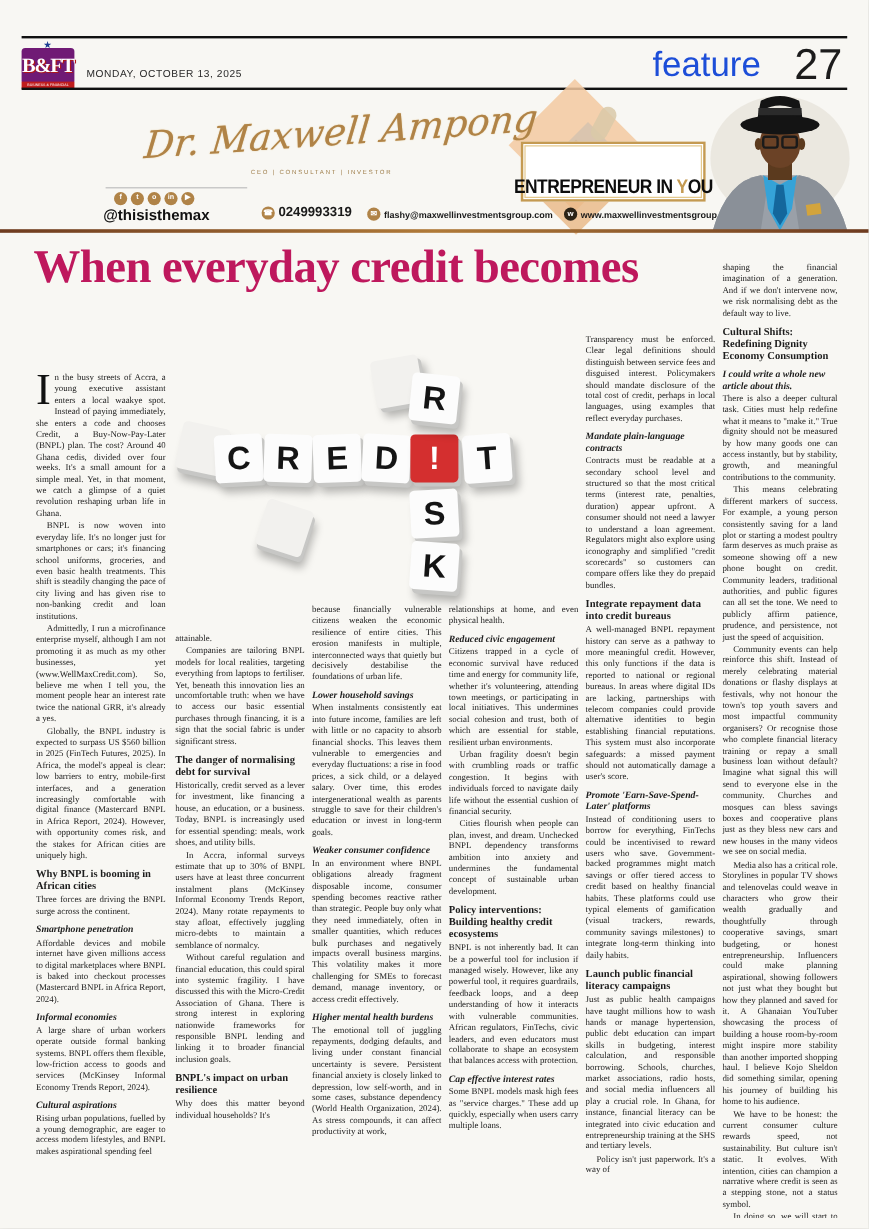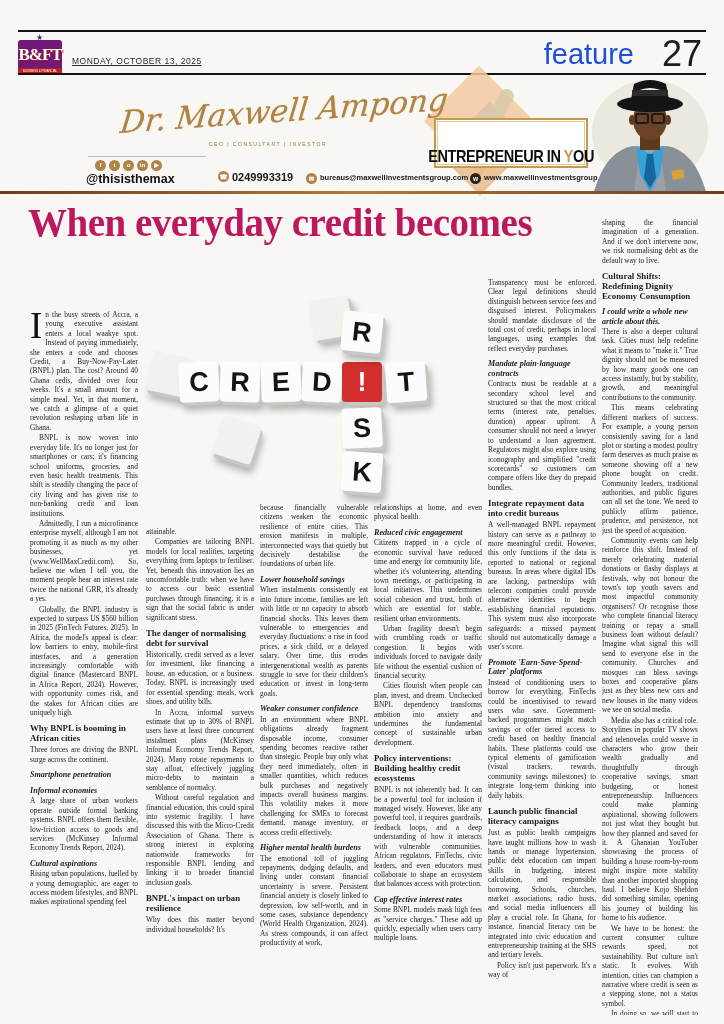--- a/index.html
+++ b/index.html
@@ -9,40 +9,40 @@
   
   .rule{position:absolute;left:18px;width:688px;height:2px;background:#111;}
   .logo{position:absolute;left:18px;top:40px;width:44px;height:30px;background:#701a75;
         border-radius:3px;display:flex;align-items:center;justify-content:center;}
   .logo .bft{color:#fff;font-weight:bold;font-size:17px;font-family:"Liberation Serif",serif;
         text-shadow:1px 1px 0 #b01818;letter-spacing:-1px;}
   .logo-strip{position:absolute;left:18px;top:68px;width:44px;height:6px;background:#c01d1d;
         color:#fff;font-size:3px;line-height:6px;text-align:center;font-family:"Liberation Sans",sans-serif;overflow:hidden;}
   .logo-star{position:absolute;left:36px;top:33px;color:#1d3f93;font-size:8px;}
   .date{position:absolute;left:72px;top:56px;font-family:"Liberation Sans",sans-serif;
-        font-size:8.5px;letter-spacing:.5px;color:#2a2a2a;text-decoration:underline;}
+        font-size:8.5px;letter-spacing:.5px;color:#2a2a2a;}
   .section{position:absolute;right:90px;top:38px;font-family:"Liberation Sans",sans-serif;
         font-size:29px;color:#1d4ed8;font-weight:300;}
   .pagenum{position:absolute;right:22px;top:33px;font-family:"Liberation Sans",sans-serif;
         font-size:36px;color:#1c1c1c;}
 
   
   .diamond{position:absolute;transform:rotate(45deg);}
   .signature{position:absolute;left:120px;top:92px;width:340px;color:#b08347;
         font-family:"DejaVu Serif",serif;font-style:italic;font-size:31px;white-space:nowrap;
         transform:rotate(-4deg) skewX(-10deg);text-shadow:0 0 1px #d8b97e;}
   .sig-caption{position:absolute;left:168px;top:141px;width:200px;text-align:center;
         font-family:"Liberation Sans",sans-serif;font-size:5px;letter-spacing:1.5px;color:#9b7a45;}
   .sig-rule{position:absolute;left:88px;top:156px;width:118px;height:1px;background:#bdbdbd;}
   .social-row{position:absolute;left:95px;top:160px;display:flex;gap:3px;}
   .social-dot{width:11px;height:11px;border-radius:50%;background:#b08347;color:#fff;
         font-family:"Liberation Sans",sans-serif;font-size:6px;line-height:11px;text-align:center;font-weight:bold;}
   .handle{position:absolute;left:86px;top:172px;font-family:"Liberation Sans",sans-serif;
         font-weight:bold;font-size:12.5px;color:#111;}
-  .contact{position:absolute;display:flex;align-items:flex-start;gap:3px;
+  .contact{position:absolute;display:flex;align-items:flex-end;gap:3px;
         font-family:"Liberation Sans",sans-serif;font-weight:bold;color:#1a1a1a;}
   .contact .dot{width:11px;height:11px;border-radius:50%;background:#b08347;color:#fff;
         font-size:6.5px;line-height:11px;text-align:center;flex:0 0 auto;}
   .contact .dot.dark{background:#2b2317;}
   .show-box{position:absolute;left:418px;top:118px;width:150px;height:46px;background:#fff;
         border:2px solid #c49a52;box-shadow:inset 0 0 0 1px #fff, inset 0 0 0 2px #e4c98e;
         display:flex;align-items:flex-end;justify-content:center;margin-left:16px;}
   .show-box span{font-family:"Liberation Sans",sans-serif;font-weight:bold;font-size:16.5px;
         letter-spacing:-.5px;transform:scaleX(.88);white-space:nowrap;color:#0d0d0d;}
   .show-box .accent{color:#c49a52;}
@@ -110,21 +110,21 @@
       <span class="social-dot">▶</span>
     </div>
   <div class="handle">@thisisthemax</div>
 
   <div class="contact" style="left:218px;top:171px;font-size:11px">
     <span class="dot">☎</span>
     <span>0249993319</span>
   </div>
   <div class="contact" style="left:306px;top:173px;font-size:7.5px">
     <span class="dot">✉</span>
-    <span>bureaus@maxwellinvestmentsgroup.com</span>
+    <span>flashy@maxwellinvestmentsgroup.com</span>
   </div>
   <div class="contact" style="left:470px;top:173px;font-size:7.5px">
     <span class="dot dark">w</span>
     <span>www.maxwellinvestmentsgroup.com</span>
   </div>
 
   <div class="show-box">
     <span><i style="font-style:normal">ENTREPRENEUR IN </i><i class="accent" style="font-style:normal">Y</i><i style="font-style:normal">OU</i></span>
   </div>
 
@@ -170,20 +170,21 @@
     </div>
 
   <div class="col" id="col0" style="left:30px;top:310px;width:108px;height:703px">
       <p><span class="dropcap">I</span>n the busy streets of Accra, a young executive assistant enters a local waakye spot. Instead of paying immediately, she enters a code and chooses Credit, a Buy-Now-Pay-Later (BNPL) plan. The cost? Around 40 Ghana cedis, divided over four weeks. It's a small amount for a simple meal. Yet, in that moment, we catch a glimpse of a quiet revolution reshaping urban life in Ghana.</p>
       <p class="indent">BNPL is now woven into everyday life. It's no longer just for smartphones or cars; it's financing school uniforms, groceries, and even basic health treatments. This shift is steadily changing the pace of city living and has given rise to non-banking credit and loan institutions.</p>
       <p class="indent">Admittedly, I run a microfinance enterprise myself, although I am not promoting it as much as my other businesses, yet (www.WellMaxCredit.com). So, believe me when I tell you, the moment people hear an interest rate twice the national GRR, it's already a yes.</p>
       <p class="indent">Globally, the BNPL industry is expected to surpass US $560 billion in 2025 (FinTech Futures, 2025). In Africa, the model's appeal is clear: low barriers to entry, mobile-first interfaces, and a generation increasingly comfortable with digital finance (Mastercard BNPL in Africa Report, 2024). However, with opportunity comes risk, and the stakes for African cities are uniquely high.</p>
       <div class="h-head">Why BNPL is booming in African cities</div>
       <p>Three forces are driving the BNPL surge across the continent.</p>
       <div class="h-sub">Smartphone penetration</div>
+      <p>Affordable devices and mobile internet have given millions access to digital marketplaces where BNPL is baked into checkout processes (Mastercard BNPL in Africa Report, 2024).</p>
       <div class="h-sub">Informal economies</div>
       <p>A large share of urban workers operate outside formal banking systems. BNPL offers them flexible, low-friction access to goods and services (McKinsey Informal Economy Trends Report, 2024).</p>
       <div class="h-sub">Cultural aspirations</div>
       <p>Rising urban populations, fuelled by a young demographic, are eager to access modern lifestyles, and BNPL makes aspirational spending feel</p>
     </div>
   <div class="col" id="col1" style="left:146px;top:527px;width:108px;height:486px">
       <p>attainable.</p>
       <p class="indent">Companies are tailoring BNPL models for local realities, targeting everything from laptops to fertiliser. Yet, beneath this innovation lies an uncomfortable truth: when we have to access our basic essential purchases through financing, it is a sign that the social fabric is under significant stress.</p>
       <div class="h-head">The danger of normalising debt for survival</div>
       <p>Historically, credit served as a lever for investment, like financing a house, an education, or a business. Today, BNPL is increasingly used for essential spending: meals, work shoes, and utility bills.</p>

